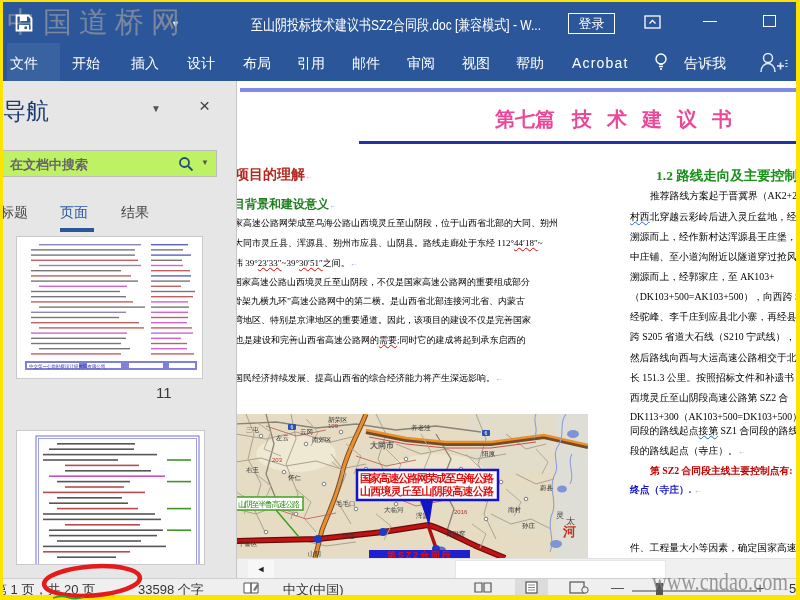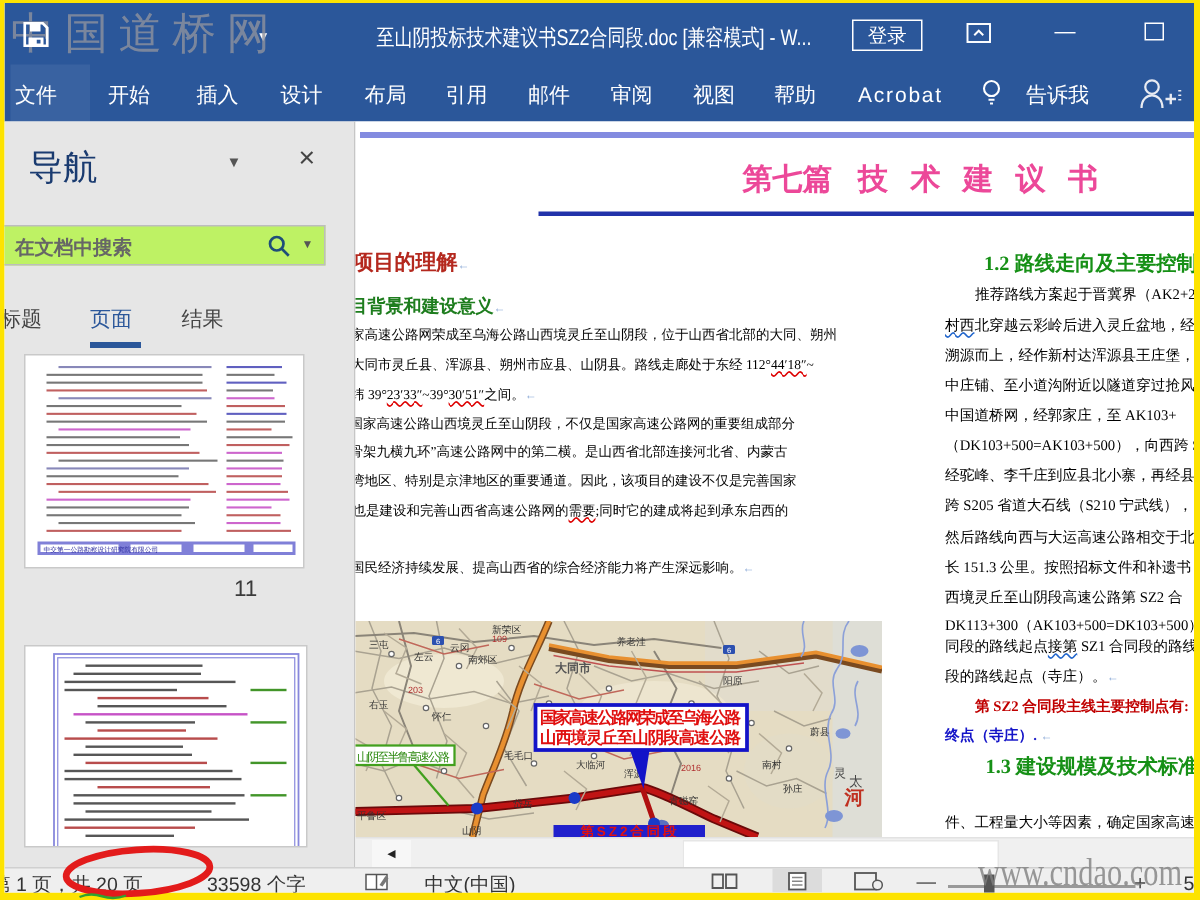--- a/index.html
+++ b/index.html
@@ -67,21 +67,21 @@
 
     <svg class="abs" style="left:755px;top:49px" width="30" height="24" viewBox="0 0 30 24">
       <circle cx="10" cy="7" r="4.5" fill="none" stroke="#E8EBF2" stroke-width="1.5"></circle>
       <path d="M3 21 c0-6 4-8.5 7-8.5 c3 0 7 2.5 7 8.5" fill="none" stroke="#E8EBF2" stroke-width="1.5"></path>
       <path d="M19 15 h7 M22.5 11.5 v7" stroke="#E8EBF2" stroke-width="1.6"></path>
       <path d="M28.5 9 v1 M28.5 12 v1 M28.5 15 v1" stroke="#E8EBF2" stroke-width="2"></path>
     </svg>
   </div>
 
   <div id="nav">
-    <div class="abs" style="left:0px;top:15px;color:#1A3B70;font-size:23px;font-family:'Liberation Sans';padding-left:16px;">导航</div>
+    <div class="abs" style="left:0px;top:15px;color:#1A3B70;font-size:23px;font-family:'Liberation Sans';">导航</div>
     <div class="abs" style="left:148px;top:22px;color:#555;font-size:10px;">▼</div>
     <div class="abs" style="left:196px;top:14px;color:#444;font-size:19px;">×</div>
     <div class="abs" style="left:-4px;top:69px;width:216px;height:25px;background:#bef264;border:1px solid #BDBDBD;font-weight:bold;">
       <div class="abs" style="left:10px;top:5px;color:#666;font-size:13px;">在文档中搜索</div>
       <svg class="abs" style="left:178px;top:5px" width="16" height="16" viewBox="0 0 16 16">
         <circle cx="6.5" cy="6.5" r="4.5" fill="none" stroke="#1F4E79" stroke-width="1.8"></circle>
         <path d="M10 10 L14.5 14.5" stroke="#1F4E79" stroke-width="1.8"></path>
       </svg>
       <div class="abs" style="left:201px;top:7px;color:#555;font-size:8px;">▼</div>
     </div>
@@ -194,33 +194,32 @@
     <div class="line" style="left:-4px;top:214px;">骨架九横九环”高速公路网中的第二横。是山西省北部连接河北省、内蒙古</div>
     <div class="line" style="left:-3px;top:233px;">湾地区、特别是京津地区的重要通道。因此，该项目的建设不仅是完善国家</div>
     <div class="line" style="left:-2px;top:253px;">也是建设和完善山西省高速公路网的<span class="sq">需要</span>;同时它的建成将起到承东启西的</div>
     <div class="line" style="left:-3px;top:291px;">国民经济持续发展、提高山西省的综合经济能力将产生深远影响。<span class="pm">←</span></div>
 
     <div class="line" style="left:419px;top:86px;font-size:13.5px;font-weight:bold;color:#169016;">1.2 路线走向及主要控制点</div>
     <div class="line rc" style="left:413px;top:109px;">推荐路线方案起于晋冀界（AK2+260</div>
     <div class="line rc" style="left:393px;top:130px;"><span class="sqb">村西</span>北穿越云彩岭后进入灵丘盆地，经</div>
     <div class="line rc" style="left:393px;top:150px;">溯源而上，经作新村达浑源县王庄堡，</div>
     <div class="line rc" style="left:393px;top:170px;">中庄铺、至小道沟附近以隧道穿过抢风</div>
-    <div class="line rc" style="left:393px;top:190px;">中国道桥网，经郭家庄，至 AK103+</div>
+    <div class="line rc" style="left:393px;top:190px;">溯源而上，经郭家庄，至 AK103+</div>
     <div class="line rc" style="left:393px;top:210px;">（DK103+500=AK103+500），向西跨 S30</div>
     <div class="line rc" style="left:393px;top:230px;">经驼峰、李千庄到应县北小寨，再经县</div>
     <div class="line rc" style="left:393px;top:250px;">跨 S205 省道大石线（S210 宁武线），</div>
     <div class="line rc" style="left:393px;top:271px;">然后路线向西与大运高速公路相交于北</div>
     <div class="line rc" style="left:393px;top:291px;">长 151.3 公里。按照招标文件和补遗书</div>
     <div class="line rc" style="left:393px;top:311px;">西境灵丘至山阴段高速公路第 SZ2 合</div>
     <div class="line rc" style="left:393px;top:330px;">DK113+300（AK103+500=DK103+500）。</div>
     <div class="line rc" style="left:393px;top:344px;">同段的路线起点<span class="sqb">接第</span> SZ1 合同段的路线</div>
     <div class="line rc" style="left:393px;top:364px;">段的路线起点（寺庄）。<span class="pm">←</span></div>
     <div class="line rc" style="left:413px;top:384px;font-weight:bold;color:#C00000;">第 SZ2 合同段主线主要控制点有:</div>
     <div class="line rc" style="left:393px;top:403px;font-weight:bold;color:#1414C8;">终点（寺庄）. <span class="pm">←</span></div>
-    <div class="line" style="left:420px;top:421px;font-size:13.5px;font-weight:bold;color:#169016;">1.3 建设规模及技术标准</div>
     <div class="line rc" style="left:413px;top:446px;margin-top:46px;">根据路段远景预测交通量，结合本</div>
     <div class="line rc" style="left:393px;top:461px;">件、工程量大小等因素，确定国家高速</div>
 
     <div class="abs" id="mapbox" style="left:-1px;top:333px;width:352px;height:160px;text-align:center;">
     <svg width="352" height="144" viewBox="0 0 352 144" style="display:block">
       <rect x="0" y="0" width="352" height="144" fill="#E5DCC3"></rect>
       <rect x="234" y="0" width="85" height="60" fill="#E2DCCB"></rect>
       <rect x="319" y="0" width="33" height="144" fill="#DEDED6"></rect>
       <ellipse cx="60" cy="40" rx="40" ry="18" fill="#EFE8D2"></ellipse>
       <ellipse cx="200" cy="60" rx="50" ry="20" fill="#EDE5CF"></ellipse>

